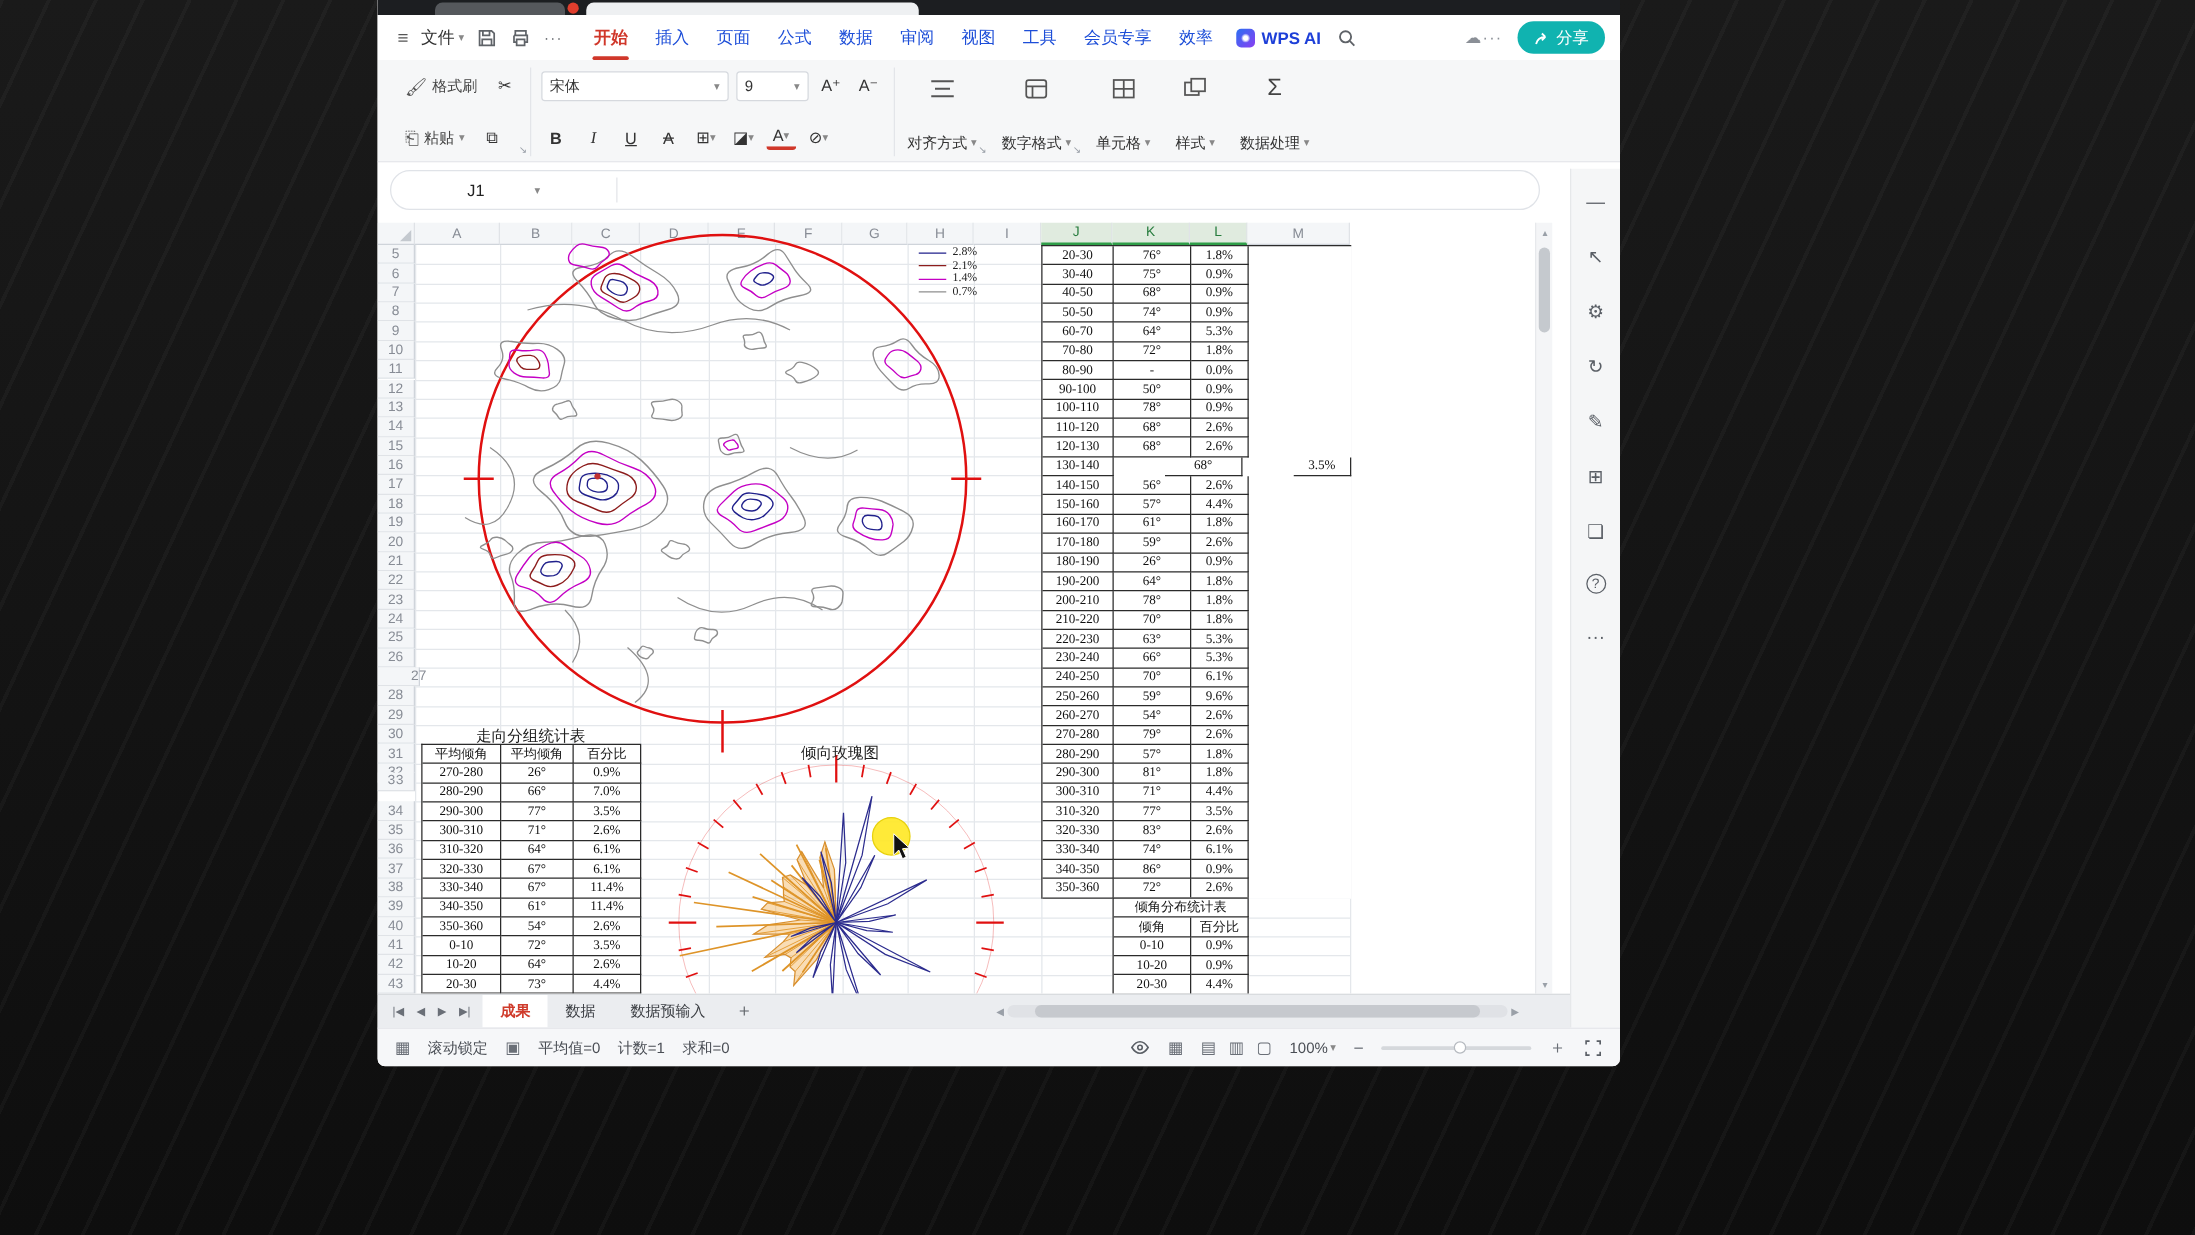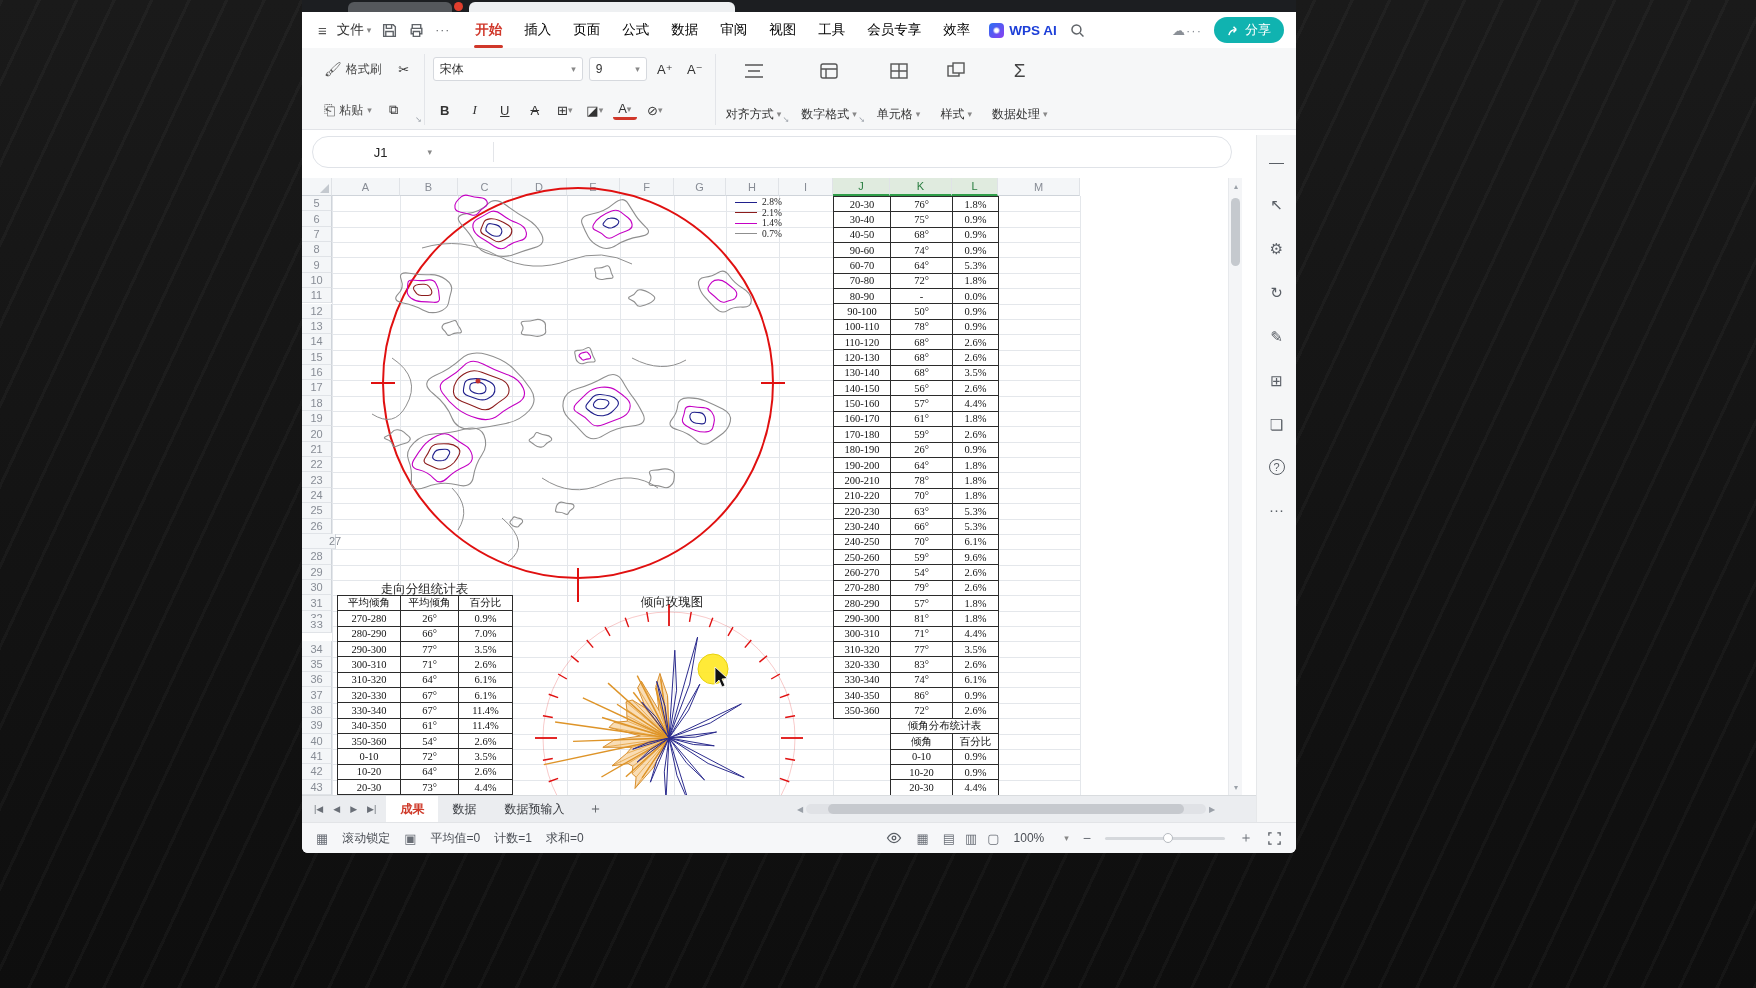--- a/index.html
+++ b/index.html
@@ -20,21 +20,21 @@
   
   .menubar { position:absolute; left:0; top:12px; width:994px; height:36px; background:#fff; display:flex; align-items:center; font-size:13.5px; color:#333; }
   .mleft { display:flex; align-items:center; gap:10px; padding-left:16px; }
   .hamb { font-size:15px; color:#555; }
   .filebtn { display:flex; align-items:center; gap:3px; color:#333; }
   .carat { font-size:9px; color:#888; }
   .qicon { width:17px; height:17px; color:#5f6368; }
   .qicon svg { width:100%; height:100%; }
   .mdots { color:#5f6368; letter-spacing:1px; font-size:12px; }
   .mtabs { display:flex; align-items:center; gap:4px; margin-left:16px; height:36px; }
-  .mtab { padding:0 9px; height:36px; display:flex; align-items:center; position:relative; color:#000000; }
+  .mtab { padding:0 9px; height:36px; display:flex; align-items:center; position:relative; color:#1d4ed8; }
   .mtab.active { color:#d0372a; font-weight:bold; }
   .mtab.active::after { content:""; position:absolute; left:8px; right:8px; bottom:0; height:3px; background:#d0372a; border-radius:2px; }
   .wpsai { display:flex; align-items:center; gap:5px; margin-left:10px; font-weight:bold; color:#1d3fd8; }
   .ailogo { width:15px; height:15px; border-radius:4px; background:linear-gradient(135deg,#2a6ff2,#8a3ff2); position:relative; }
   .ailogo::after { content:""; position:absolute; left:4px; top:4px; width:7px; height:7px; background:radial-gradient(circle,#fff 0 35%,rgba(255,255,255,.2) 70%); border-radius:50%; }
   .msearch { margin-left:12px; }
   .mright { margin-left:auto; display:flex; align-items:center; gap:12px; padding-right:12px; }
   .morepill { color:#8a8f96; font-size:13px; letter-spacing:1px; }
   .sharebtn { display:flex; align-items:center; gap:5px; background:#10b3b0; color:#fff; font-size:13px; height:26px; padding:0 13px; border-radius:14px; }
   .sharebtn svg { width:13px; height:13px; }
@@ -93,21 +93,21 @@
   .htrack { position:absolute; left:12px; right:12px; top:2px; height:10px; background:#e0e2e6; border-radius:5px; }
   .hthumb { position:absolute; left:34px; top:2px; width:356px; height:10px; background:#c6c9ce; border-radius:5px; }
   .harrow { position:absolute; top:0; width:12px; height:14px; display:flex; align-items:center; justify-content:center; color:#9aa0a8; font-size:8px; }
 
   
   .statusbar { position:absolute; left:0; top:822px; width:994px; height:31px; background:#f6f7f9; border-top:1px solid #e2e4e7; display:flex; align-items:center; font-size:12px; color:#4a4e55; }
   .sleft { display:flex; align-items:center; gap:14px; padding-left:14px; }
   .sicon { color:#6a6f77; font-size:13px; }
   .sright { margin-left:auto; display:flex; align-items:center; gap:14px; padding-right:14px; }
   .viewbox { display:flex; align-items:center; gap:10px; color:#6a6f77; font-size:13px; }
-  .zoomwrap { display:flex; align-items:center; gap:20px; }
+  .zoomwrap { display:flex; align-items:center; gap:2px; }
   .ztrack { position:relative; width:120px; height:3px; background:#d5d8dc; border-radius:2px; }
   .zhandle { position:absolute; left:58px; top:-4px; width:10px; height:10px; background:#fff; border:1px solid #b6bac0; border-radius:50%; }
   .zpm { color:#6a6f77; font-size:14px; }
 
   
   .rightbar { position:absolute; left:954px; top:135px; width:40px; height:687px; background:#f5f6f7; border-left:1px solid #e6e8ea; display:flex; flex-direction:column; align-items:center; gap:24px; padding-top:16px; color:#5a5f66; }
   .ricon { width:20px; height:20px; display:flex; align-items:center; justify-content:center; font-size:15px; }
   .ricon.help { border:1.4px solid #5a5f66; border-radius:50%; font-size:11px; width:16px; height:16px; }
 </style>
 </head>
@@ -650,21 +650,21 @@
             <div class="tcell" style="width: 57px;">30-40</div>
             <div class="tcell" style="width: 62px;">75°</div>
             <div class="tcell" style="width: 46px;">0.9%</div>
           </div>
           <div class="trow" style="height: 15.359px;">
             <div class="tcell" style="width: 57px;">40-50</div>
             <div class="tcell" style="width: 62px;">68°</div>
             <div class="tcell" style="width: 46px;">0.9%</div>
           </div>
           <div class="trow" style="height: 15.359px;">
-            <div class="tcell" style="width: 57px;">90-60</div>
+            <div class="tcell" style="width: 57px;">50-50</div>
             <div class="tcell" style="width: 62px;">74°</div>
             <div class="tcell" style="width: 46px;">0.9%</div>
           </div>
           <div class="trow" style="height: 15.359px;">
             <div class="tcell" style="width: 57px;">60-70</div>
             <div class="tcell" style="width: 62px;">64°</div>
             <div class="tcell" style="width: 46px;">5.3%</div>
           </div>
           <div class="trow" style="height: 15.359px;">
             <div class="tcell" style="width: 57px;">70-80</div>
@@ -689,21 +689,21 @@
           <div class="trow" style="height: 15.359px;">
             <div class="tcell" style="width: 57px;">110-120</div>
             <div class="tcell" style="width: 62px;">68°</div>
             <div class="tcell" style="width: 46px;">2.6%</div>
           </div>
           <div class="trow" style="height: 15.359px;">
             <div class="tcell" style="width: 57px;">120-130</div>
             <div class="tcell" style="width: 62px;">68°</div>
             <div class="tcell" style="width: 46px;">2.6%</div>
           </div>
-          <div class="trow" style="height: 15.359px;">
+          <div class="trow" style="height: 15.359px; gap: 41px;">
             <div class="tcell" style="width: 57px;">130-140</div>
             <div class="tcell" style="width: 62px;">68°</div>
             <div class="tcell" style="width: 46px;">3.5%</div>
           </div>
           <div class="trow" style="height: 15.359px;">
             <div class="tcell" style="width: 57px;">140-150</div>
             <div class="tcell" style="width: 62px;">56°</div>
             <div class="tcell" style="width: 46px;">2.6%</div>
           </div>
           <div class="trow" style="height: 15.359px;">

